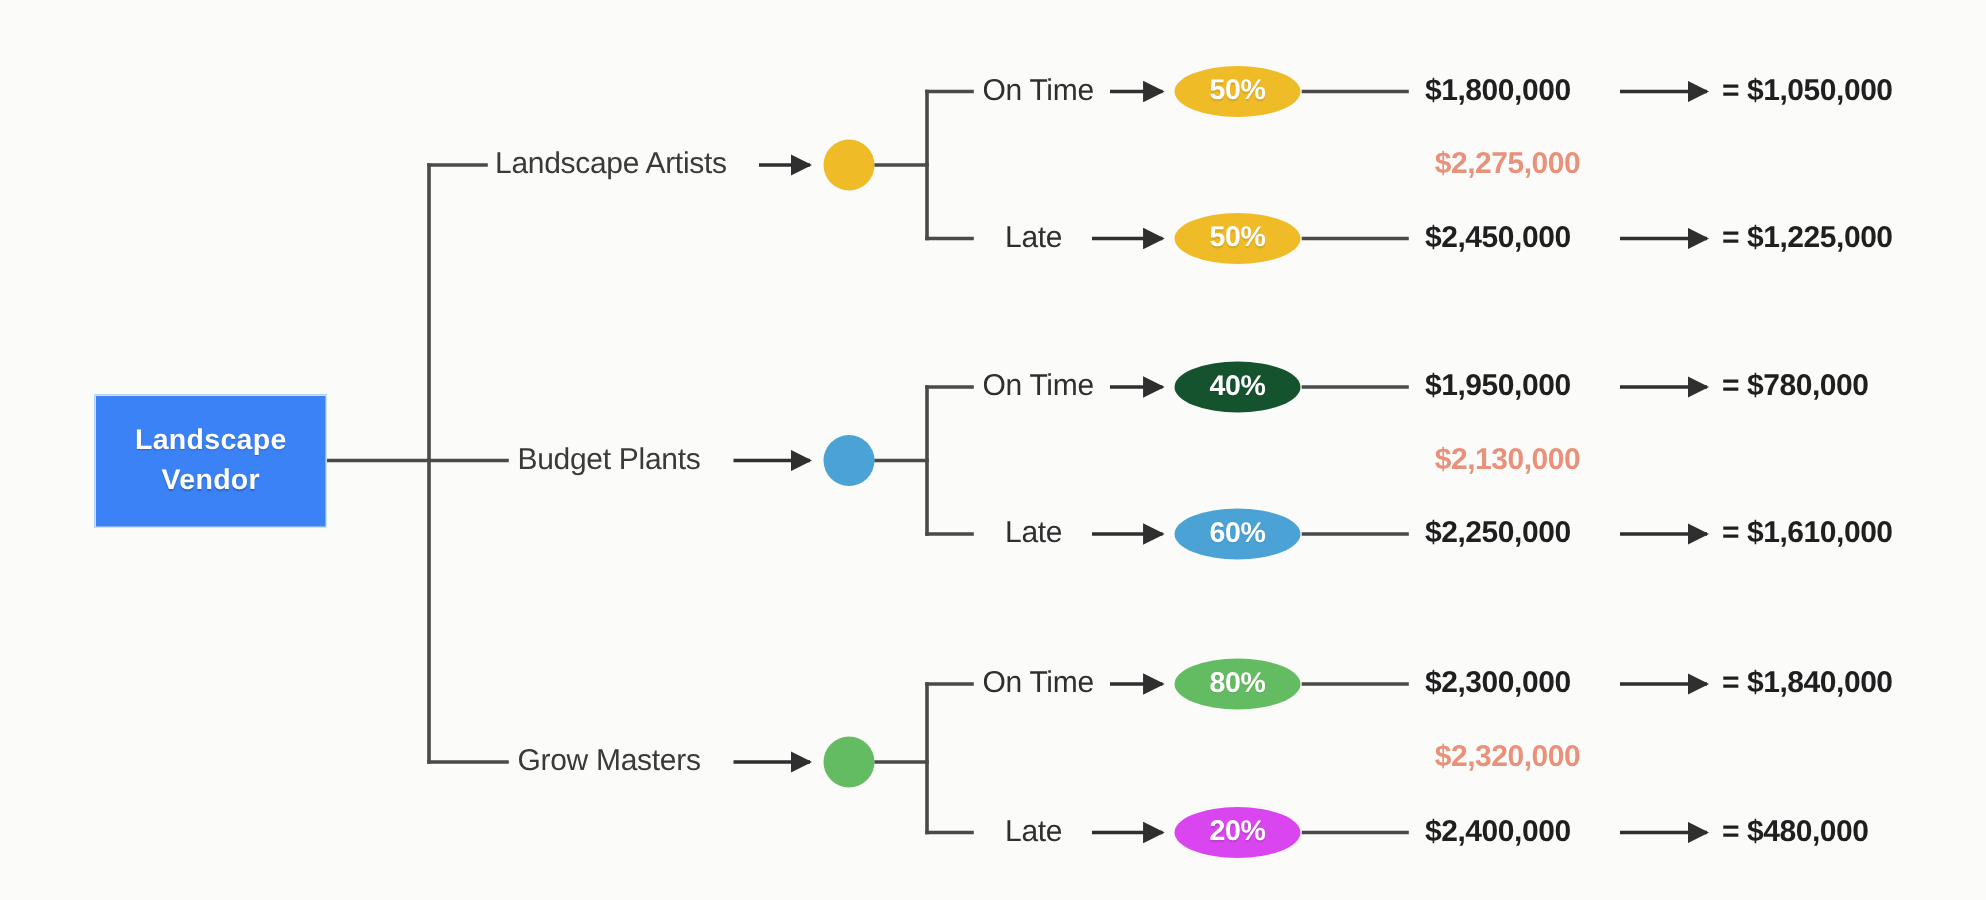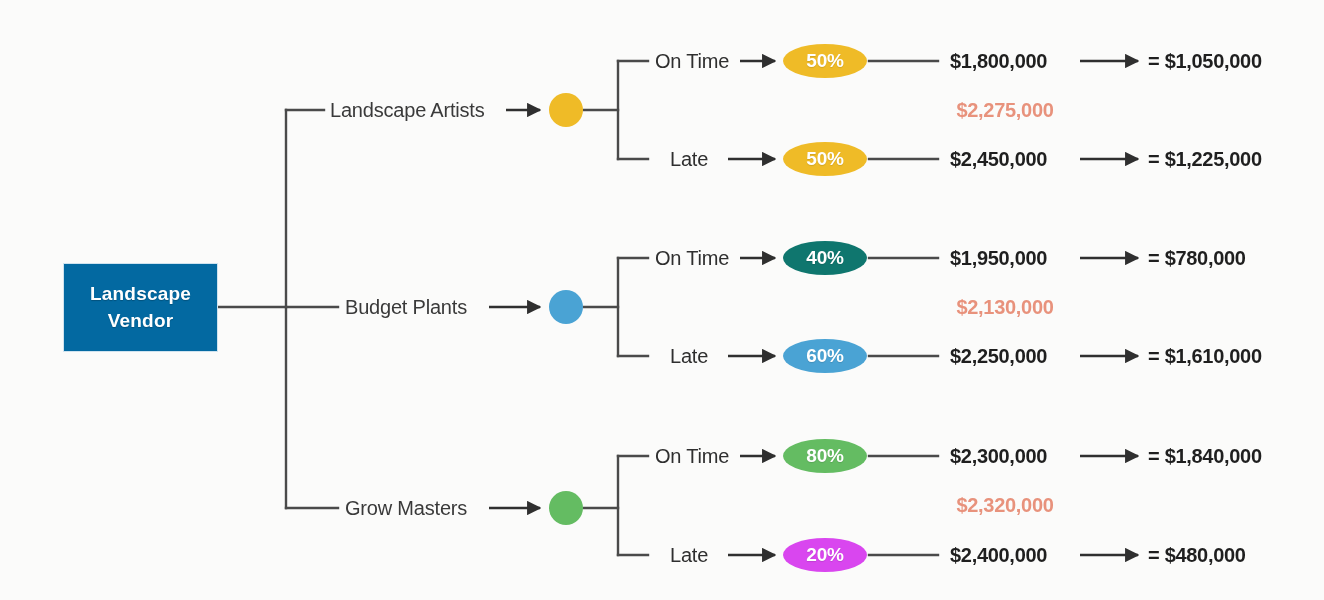--- a/index.html
+++ b/index.html
@@ -27,21 +27,21 @@
     pointer-events: none;
   }
 
   
   .root-box {
     position: absolute;
     left: 63px;
     top: 263px;
     width: 155px;
     height: 89px;
-    background: #0369a1;
+    background: #3b82f6;
     border: 1px solid #cfe3ef;
     box-sizing: border-box;
     display: flex;
     flex-direction: column;
     align-items: center;
     justify-content: center;
     color: #ffffff;
     font-weight: bold;
     font-size: 19px;
     line-height: 1.38;
@@ -211,21 +211,21 @@
 
   <div class="outcome-label" style="left:670px; top:159px;">Late</div>
   <div class="prob-pill" style="left:825px; top:159px; background:#efbb27;">50%</div>
   <div class="payoff" style="left:950px; top:159px;">$2,450,000</div>
   <div class="weighted" style="left:1148px; top:159px;">= $1,225,000</div>
 
   <div class="vendor-label" style="left:345px; top:307px;">Budget Plants</div>
   <div class="chance-node" style="left:566px; top:307px; background:#4aa3d4;"></div>
 
   <div class="outcome-label" style="left:655px; top:258px;">On Time</div>
-  <div class="prob-pill" style="left:825px; top:258px; background:#0f766e;">40%</div>
+  <div class="prob-pill" style="left:825px; top:258px; background:#14532d;">40%</div>
   <div class="payoff" style="left:950px; top:258px;">$1,950,000</div>
   <div class="weighted" style="left:1148px; top:258px;">= $780,000</div>
 
   <div class="emv" style="left:1005px; top:307px;">$2,130,000</div>
 
   <div class="outcome-label" style="left:670px; top:356px;">Late</div>
   <div class="prob-pill" style="left:825px; top:356px; background:#4aa3d4;">60%</div>
   <div class="payoff" style="left:950px; top:356px;">$2,250,000</div>
   <div class="weighted" style="left:1148px; top:356px;">= $1,610,000</div>
 

